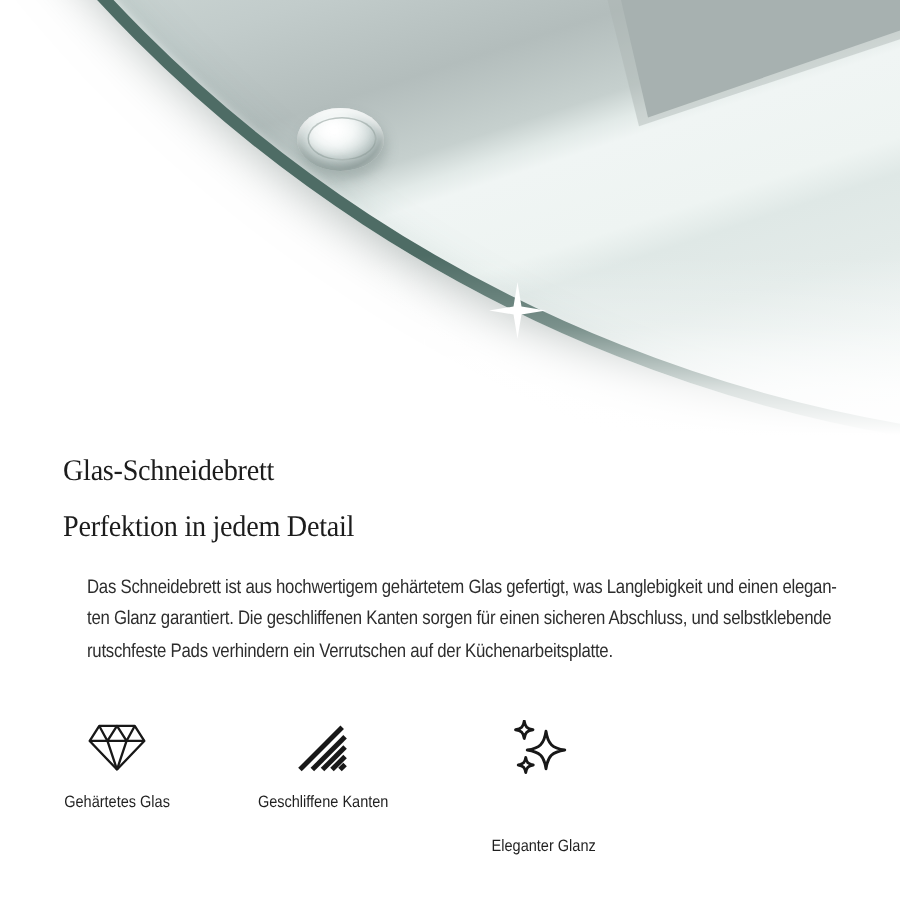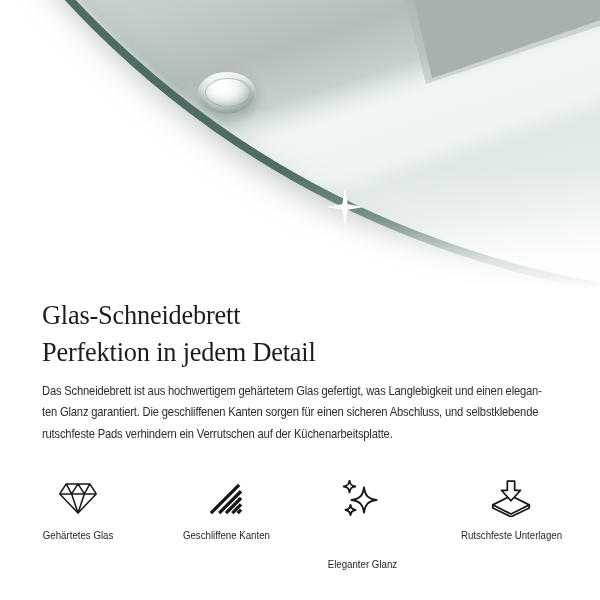--- a/index.html
+++ b/index.html
@@ -63,42 +63,42 @@
     clip-path:polygon(50% 0,57% 43%,100% 50%,57% 57%,50% 100%,43% 57%,0 50%,43% 43%);
     filter:drop-shadow(0 0 5px rgba(255,255,255,.95));
   }
   .sparkle.large { left:326px; top:188px; width:38px; height:38px; }
   .sparkle.small { left:274px; top:224px; width:18px; height:18px; }
 
   
   h1 {
     margin:0; padding:6px 0 0 42px;
     font-family:"Liberation Serif", serif; font-weight:400;
-    font-size:28px; line-height:37px; color:#1c1c1c; letter-spacing:-.2px;
+    font-size:20px; line-height:37px; color:#1c1c1c; letter-spacing:-.2px;
   }
   h1 .hline { display:block; transform:scaleX(.94); transform-origin:left center; white-space:nowrap; }
-  .para { margin:0; padding:10px 0 0 42px; color:#2d2d2d; }
+  .para { margin:0; padding:10px 0 0 58px; color:#2d2d2d; }
   .para .pline {
     display:block; width:max-content; white-space:nowrap;
     font-size:13px; line-height:21.3px; letter-spacing:-.2px;
     transform:scaleX(.86); transform-origin:left top;
   }
 
   
   .feature {
     position:absolute; top:480px; transform:translateX(-50%);
     display:flex; flex-direction:column; align-items:center; width:160px;
   }
   .feature .icon-box { height:36px; display:flex; align-items:center; justify-content:center; }
   .feature svg { display:block; stroke:#181818; fill:none; }
   .feature .label {
     margin-top:13px; font-size:11px; color:#1f1f1f; white-space:nowrap;
     display:inline-block; transform:scaleX(.88); transform-origin:center top;
   }
-  .f1 { left:78px; }  .f2 { left:226px;text-align:center; }  .f3 { left:362px;gap:29px; }  .f4 { left:511px; }
+  .f1 { left:78px; }  .f2 { left:215px;text-align:center; }  .f3 { left:362px;gap:29px; }  .f4 { left:511px; }
 </style>
 </head>
 <body>
 
 <div class="page">
 
   <div class="hero">
     <div class="wedge-soft"></div>
     <div class="wedge-dark"></div>
     <div class="foot">
@@ -150,24 +150,14 @@
     <div class="icon-box">
       <svg width="40" height="36" viewBox="0 0 40 36" stroke-width="1.9" stroke-linejoin="round">
         <path vector-effect="non-scaling-stroke" transform="translate(22,20) scale(12.5)" d="M0 -1 C0.1 -0.33 0.33 -0.1 1 0 C0.33 0.1 0.1 0.33 0 1 C-0.1 0.33 -0.33 0.1 -1 0 C-0.33 -0.1 -0.1 -0.33 0 -1 Z"></path>
         <path vector-effect="non-scaling-stroke" transform="translate(7.5,6.5) scale(5.8)" d="M0 -1 C0.1 -0.33 0.33 -0.1 1 0 C0.33 0.1 0.1 0.33 0 1 C-0.1 0.33 -0.33 0.1 -1 0 C-0.33 -0.1 -0.1 -0.33 0 -1 Z"></path>
         <path vector-effect="non-scaling-stroke" transform="translate(8.5,30) scale(5)" d="M0 -1 C0.1 -0.33 0.33 -0.1 1 0 C0.33 0.1 0.1 0.33 0 1 C-0.1 0.33 -0.33 0.1 -1 0 C-0.33 -0.1 -0.1 -0.33 0 -1 Z"></path>
       </svg>
     </div>
     <span class="label">Eleganter Glanz</span>
   </div>
 
-  <div class="feature f4">
-    <div class="icon-box">
-      <svg width="42" height="37" viewBox="0 0 46 40" stroke-width="1.9" stroke-linejoin="round">
-        <path d="M23 17 L43 27 L23 37 L3 27 Z"></path>
-        <path d="M3 27 L3 30.5 L23 40 L43 30.5 L43 27"></path>
-        <path d="M19 1 L27 1 L27 11 L33.5 11 L23 22.5 L12.5 11 L19 11 Z" fill="#ffffff"></path>
-      </svg>
-    </div>
-    <span class="label">Rutschfeste Unterlagen</span>
-  </div>
 
 </div>
 
 </body></html>

